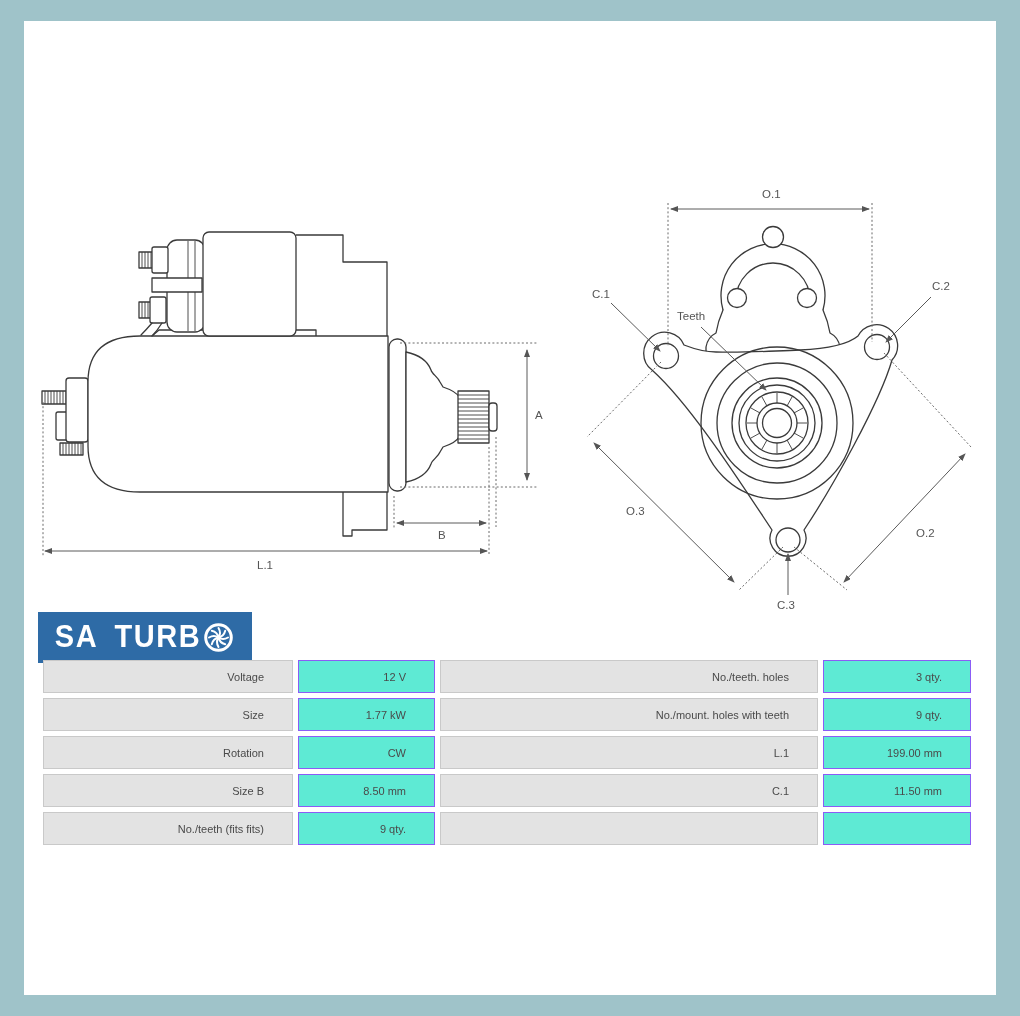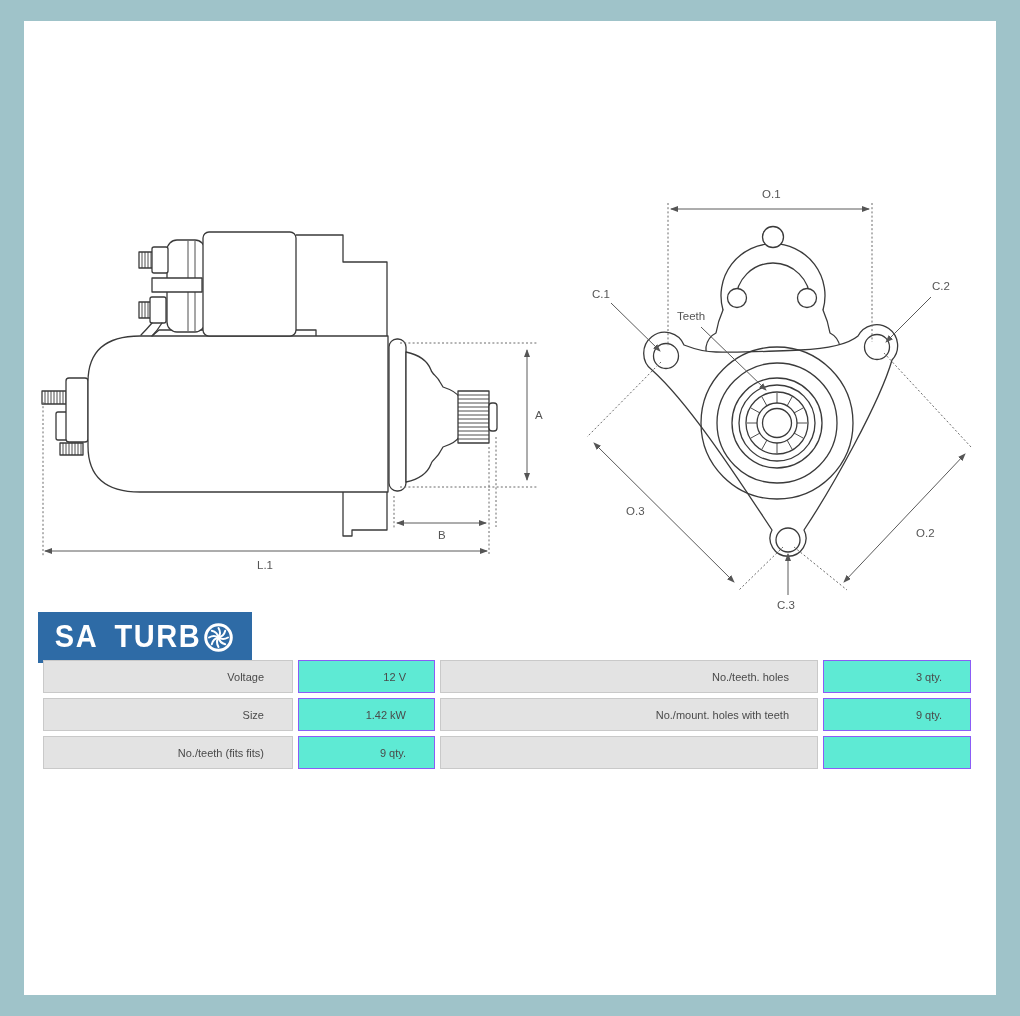--- a/index.html
+++ b/index.html
@@ -188,23 +188,35 @@
       </colgroup>
     <tbody>
       <tr>
         <td class="lbl">Voltage</td>
         <td class="val">12 V</td>
         <td class="lbl">No./teeth. holes</td>
         <td class="val">3 qty.</td>
       </tr>
       <tr>
         <td class="lbl">Size</td>
-        <td class="val">1.42 kW</td>
+        <td class="val">1.77 kW</td>
         <td class="lbl">No./mount. holes with teeth</td>
         <td class="val">9 qty.</td>
+      </tr>
+      <tr>
+        <td class="lbl">Rotation</td>
+        <td class="val">CW</td>
+        <td class="lbl">L.1</td>
+        <td class="val">199.00 mm</td>
+      </tr>
+      <tr>
+        <td class="lbl">Size B</td>
+        <td class="val">8.50 mm</td>
+        <td class="lbl">C.1</td>
+        <td class="val">11.50 mm</td>
       </tr>
       <tr>
         <td class="lbl">No./teeth (fits fits)</td>
         <td class="val">9 qty.</td>
         <td class="lbl"></td>
         <td class="val"></td>
       </tr>
     </tbody>
   </table>
 </div>

